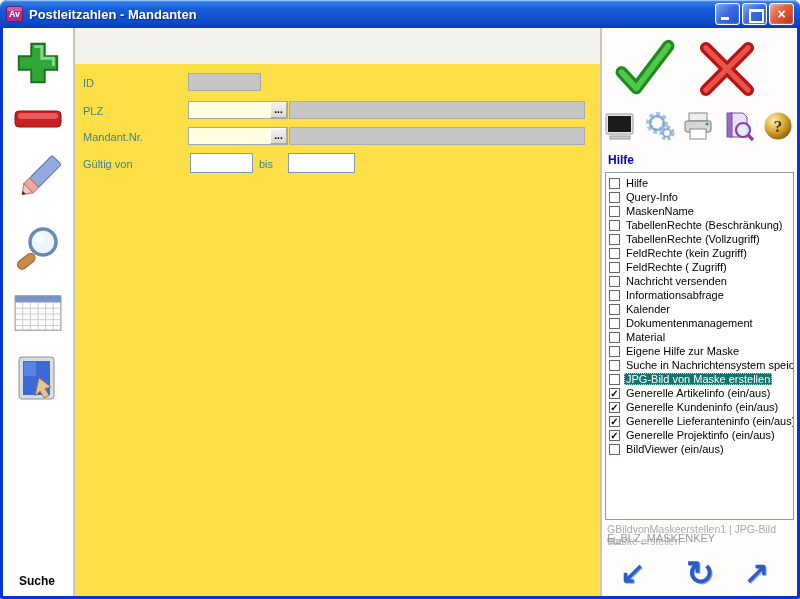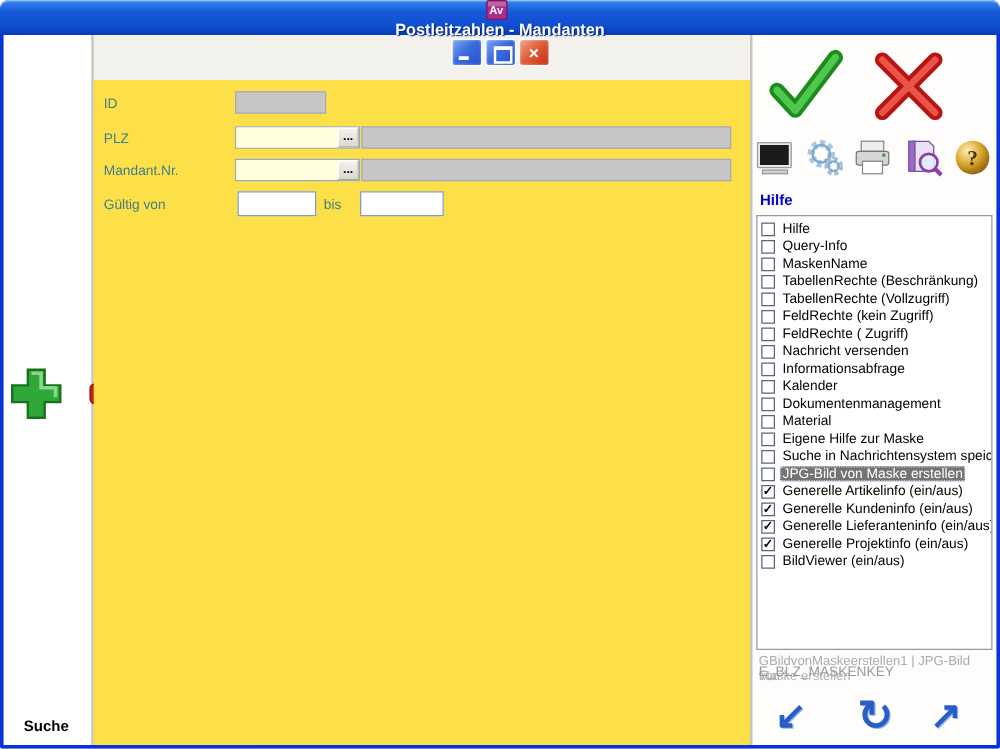--- a/index.html
+++ b/index.html
@@ -2,38 +2,38 @@
 <html><head>
 <meta charset="utf-8">
 <style>
   * { margin:0; padding:0; box-sizing:border-box; }
   html,body { width:800px; height:599px; overflow:hidden; font-family:"Liberation Sans", sans-serif; }
   .window { position:relative; width:800px; height:599px; background:#0833D8; border-radius:7px 7px 2px 2px; padding:0 3px 3px 3px; }
 
   
   .titlebar { position:relative; height:28px; margin:0 -3px; border-radius:7px 7px 0 0;
     background:linear-gradient(180deg,#5AA1F7 0%,#2F7CEB 8%,#1659D6 35%,#0F4FD0 72%,#0A3FBA 96%,#0833D8 100%);
-    display:flex; align-items:center; padding:0 6px; box-shadow:inset 0 1px 0 #8FC0FA;flex-direction:column; }
+    display:flex; align-items:center; padding:0 6px; box-shadow:inset 0 1px 0 #8FC0FA; }
   .app-badge { width:17px; height:16px; background:#AD2D8C; border:1px solid #7A1560; border-radius:2px;
     color:#fff; font-size:9px; font-weight:bold; text-align:center; line-height:14px; margin-right:6px;
     box-shadow:inset 0 4px 0 rgba(255,255,255,.25); }
   .title-text { color:#fff; font-size:13px; font-weight:bold; text-shadow:1px 1px 1px #0A2A80; flex:1; }
   .winbtns { display:flex; gap:2px; }
   .wbtn { width:25px; height:22px; border:1px solid #fff; border-radius:3px; position:relative;
     background:linear-gradient(135deg,#7FA8F0 0%,#3D6CE0 45%,#2050C8 100%); box-shadow:inset 0 0 2px rgba(255,255,255,.6); }
   .wbtn.close { background:linear-gradient(135deg,#F2A48C 0%,#E0603C 45%,#C22E10 100%); color:#fff;
     font-size:14px; font-weight:bold; text-align:center; line-height:20px; }
   .wbtn.min::after { content:""; position:absolute; left:5px; bottom:4px; width:8px; height:3px; background:#fff; }
   .wbtn.max::after { content:""; position:absolute; left:6px; top:5px; width:11px; height:9px; border:2px solid #fff; border-top-width:3px; }
 
   
   .content { display:flex; height:568px; background:#F4F2ED; }
 
   .sidebar { width:72px; background:#fff; border-right:2px solid #C9C5BE; position:relative;
-    display:flex; flex-direction:row; align-items:center; padding-top:10px; gap:14px; }
+    display:flex; flex-direction:column; align-items:center; padding-top:10px; gap:14px; }
   .side-icon { width:54px; display:flex; justify-content:center; cursor:pointer; }
   .sidebar-footer { position:absolute; left:16px; bottom:8px; font-size:12px; font-weight:bold; color:#000; }
 
   .main { flex:1; position:relative; background:#fde047;margin-top:36px; }
   .flabel { position:absolute; left:8px; font-size:11px; color:#417F8C; }
   .gray-box { position:absolute; background:#C6C6C6; border:1px solid #ABABAB; }
   .yellow-wrap { position:absolute; height:18px; border:1px solid #9DA8B4; background:#FFFFDF; display:flex; }
   .yellow-input { flex:1; border:none; background:#FFFFDF; font:11px "Liberation Sans",sans-serif; padding:0 3px; outline:none; min-width:0; }
   .dots-btn { width:17px; height:16px; background:linear-gradient(180deg,#F4F2ED,#DDD8CE); border:1px outset #fff;
     font-size:10px; font-weight:bold; line-height:12px; text-align:center; color:#000; cursor:pointer; }
@@ -43,21 +43,21 @@
   .big-icon { position:absolute; cursor:pointer; }
   .small-icon { position:absolute; top:82px; width:32px; height:32px; cursor:pointer; }
   .section-title { position:absolute; left:6px; top:125px; font-size:12px; font-weight:bold; color:#0000CC; }
 
   .help-list { position:absolute; left:3px; top:144px; width:189px; height:348px; background:#fff;
     border:1px solid #8E9BAA; overflow:hidden; padding-top:3px; }
   .list-row { height:14px; display:flex; align-items:center; gap:4px; padding-left:3px; white-space:nowrap; cursor:pointer; }
   .cb { flex:0 0 11px; width:11px; height:11px; background:#fff; border:1px solid #5A6678;
     font-size:10px; font-weight:bold; line-height:9px; text-align:center; color:#000; }
   .lbl { font-size:11px; color:#000; padding:0 2px; overflow:hidden; }
-  .list-row.selected .lbl { background:#737373; color:#fff; outline:1px dotted #B8CCF0; outline-offset:-1px; }
+  .list-row.selected .lbl { background:#0f766e; color:#fff; outline:1px dotted #B8CCF0; outline-offset:-1px; }
 
   .status1 { position:absolute; left:5px; top:495px; width:186px; font-size:10.5px; color:#ABABAB; line-height:12px; }
   .status2 { position:absolute; left:5px; top:507px; width:186px; height:10px; overflow:hidden; font-size:10.5px; color:#B4B4B4; }
   .mask-key { position:absolute; left:5px; top:504px; width:186px; font-size:11px; color:#9A9A9A; }
 
   .nav-arrow { position:absolute; top:528px; font-size:30px; font-weight:bold; color:#2B5CC8;
     text-shadow:1px 1px 0 #8FB8E8; cursor:pointer; line-height:34px; }
 </style>
 </head>
 <body>

